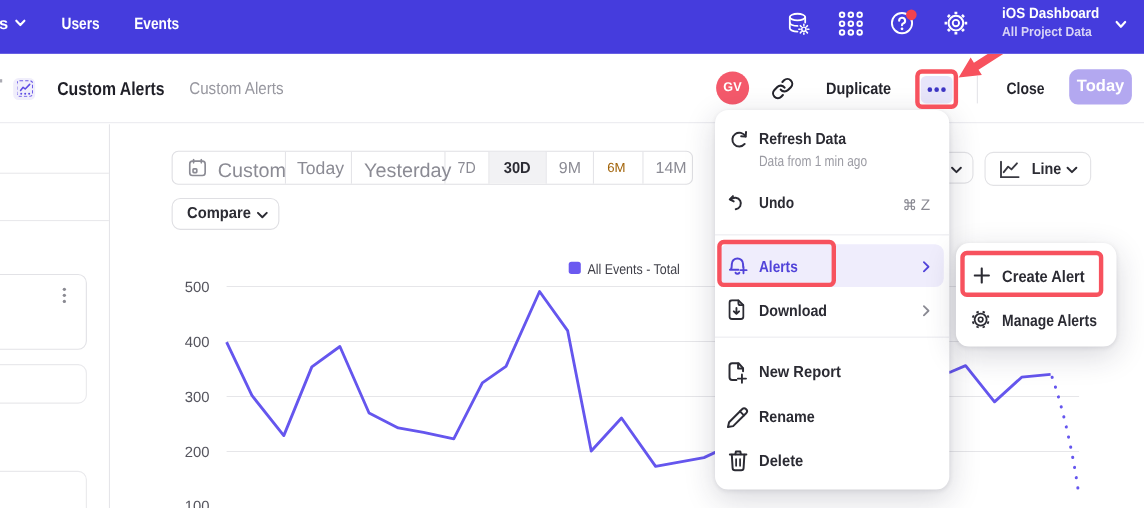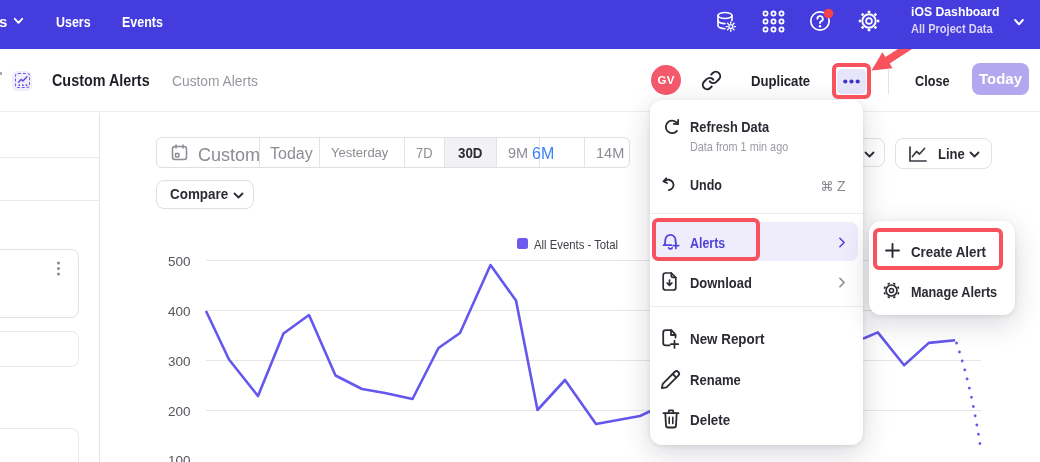--- a/index.html
+++ b/index.html
@@ -117,25 +117,25 @@
 <div class="abs" style="left:496px;top:138px;width:1px;height:29px;background:#e4e4e8"></div>
 <div class="abs" style="left:539px;top:138px;width:1px;height:29px;background:#e4e4e8"></div>
 <div class="abs" style="left:584px;top:138px;width:1px;height:29px;background:#e4e4e8"></div>
 <svg class="ico" style="left:171px;top:144px" width="17" height="17" viewBox="0 0 17 17" fill="none" stroke="#8b8b94" stroke-width="1.5">
     <rect x="1.5" y="2.5" width="14" height="13" rx="2.5"></rect>
     <path d="M5 1 L5 4 M12 1 L12 4" stroke-linecap="round"></path>
     <rect x="4.5" y="9.5" width="3.4" height="3.4" rx="0.7"></rect>
   </svg>
 <div class="abs" style="left:198px;top:145px;color:#8b8b94;font-size:18px">Custom</div>
 <div class="abs" style="left:270px;top:145px;color:#8b8b94;font-size:16px">Today</div>
-<div class="abs" style="left:331px;top:145px;color:#8b8b94;font-size:13px">Yesterday</div>
+<div class="abs" style="left:331px;top:145px;color:#8b8b94;font-size:18px">Yesterday</div>
 <div class="abs" style="left:416px;top:145px;color:#8b8b94;font-size:14.5px;transform:scaleX(.89)">7D</div>
 <div class="abs" style="left:458px;top:145px;color:#2c2c34;font-size:14.5px;font-weight:700;transform:scaleX(.92)">30D</div>
 <div class="abs" style="left:508px;top:145px;color:#8b8b94;font-size:14.5px">9M</div>
-<div class="abs" style="left:532px;top:145px;color:#3b82f6;font-size:16px">6M</div>
+<div class="abs" style="left:552px;top:145px;color:#a16207;font-size:12px">6M</div>
 <div class="abs" style="left:596px;top:145px;color:#8b8b94;font-size:14.5px">14M</div>
 
 <div class="abs" style="left:156px;top:180px;width:98px;height:29px;border:1px solid #dfdfe3;border-radius:8px;background:#fff"></div>
 <div class="abs" style="left:170px;top:186px;color:#2c2c34;font-size:14.5px;font-weight:700;transform:scaleX(.925)">Compare</div>
 <svg class="ico" style="left:233px;top:192px" width="11" height="8" viewBox="0 0 11 8">
     <path d="M1.5 1.5 L5.5 5.5 L9.5 1.5" fill="none" stroke="#2c2c34" stroke-width="1.8" stroke-linecap="round" stroke-linejoin="round"></path>
   </svg>
 
 <div class="abs" style="left:820px;top:138px;width:65px;height:29px;border:1px solid #e2e2e5;border-radius:8px;background:#fff"></div>
 <svg class="ico" style="left:864px;top:151px" width="11" height="8" viewBox="0 0 11 8">

